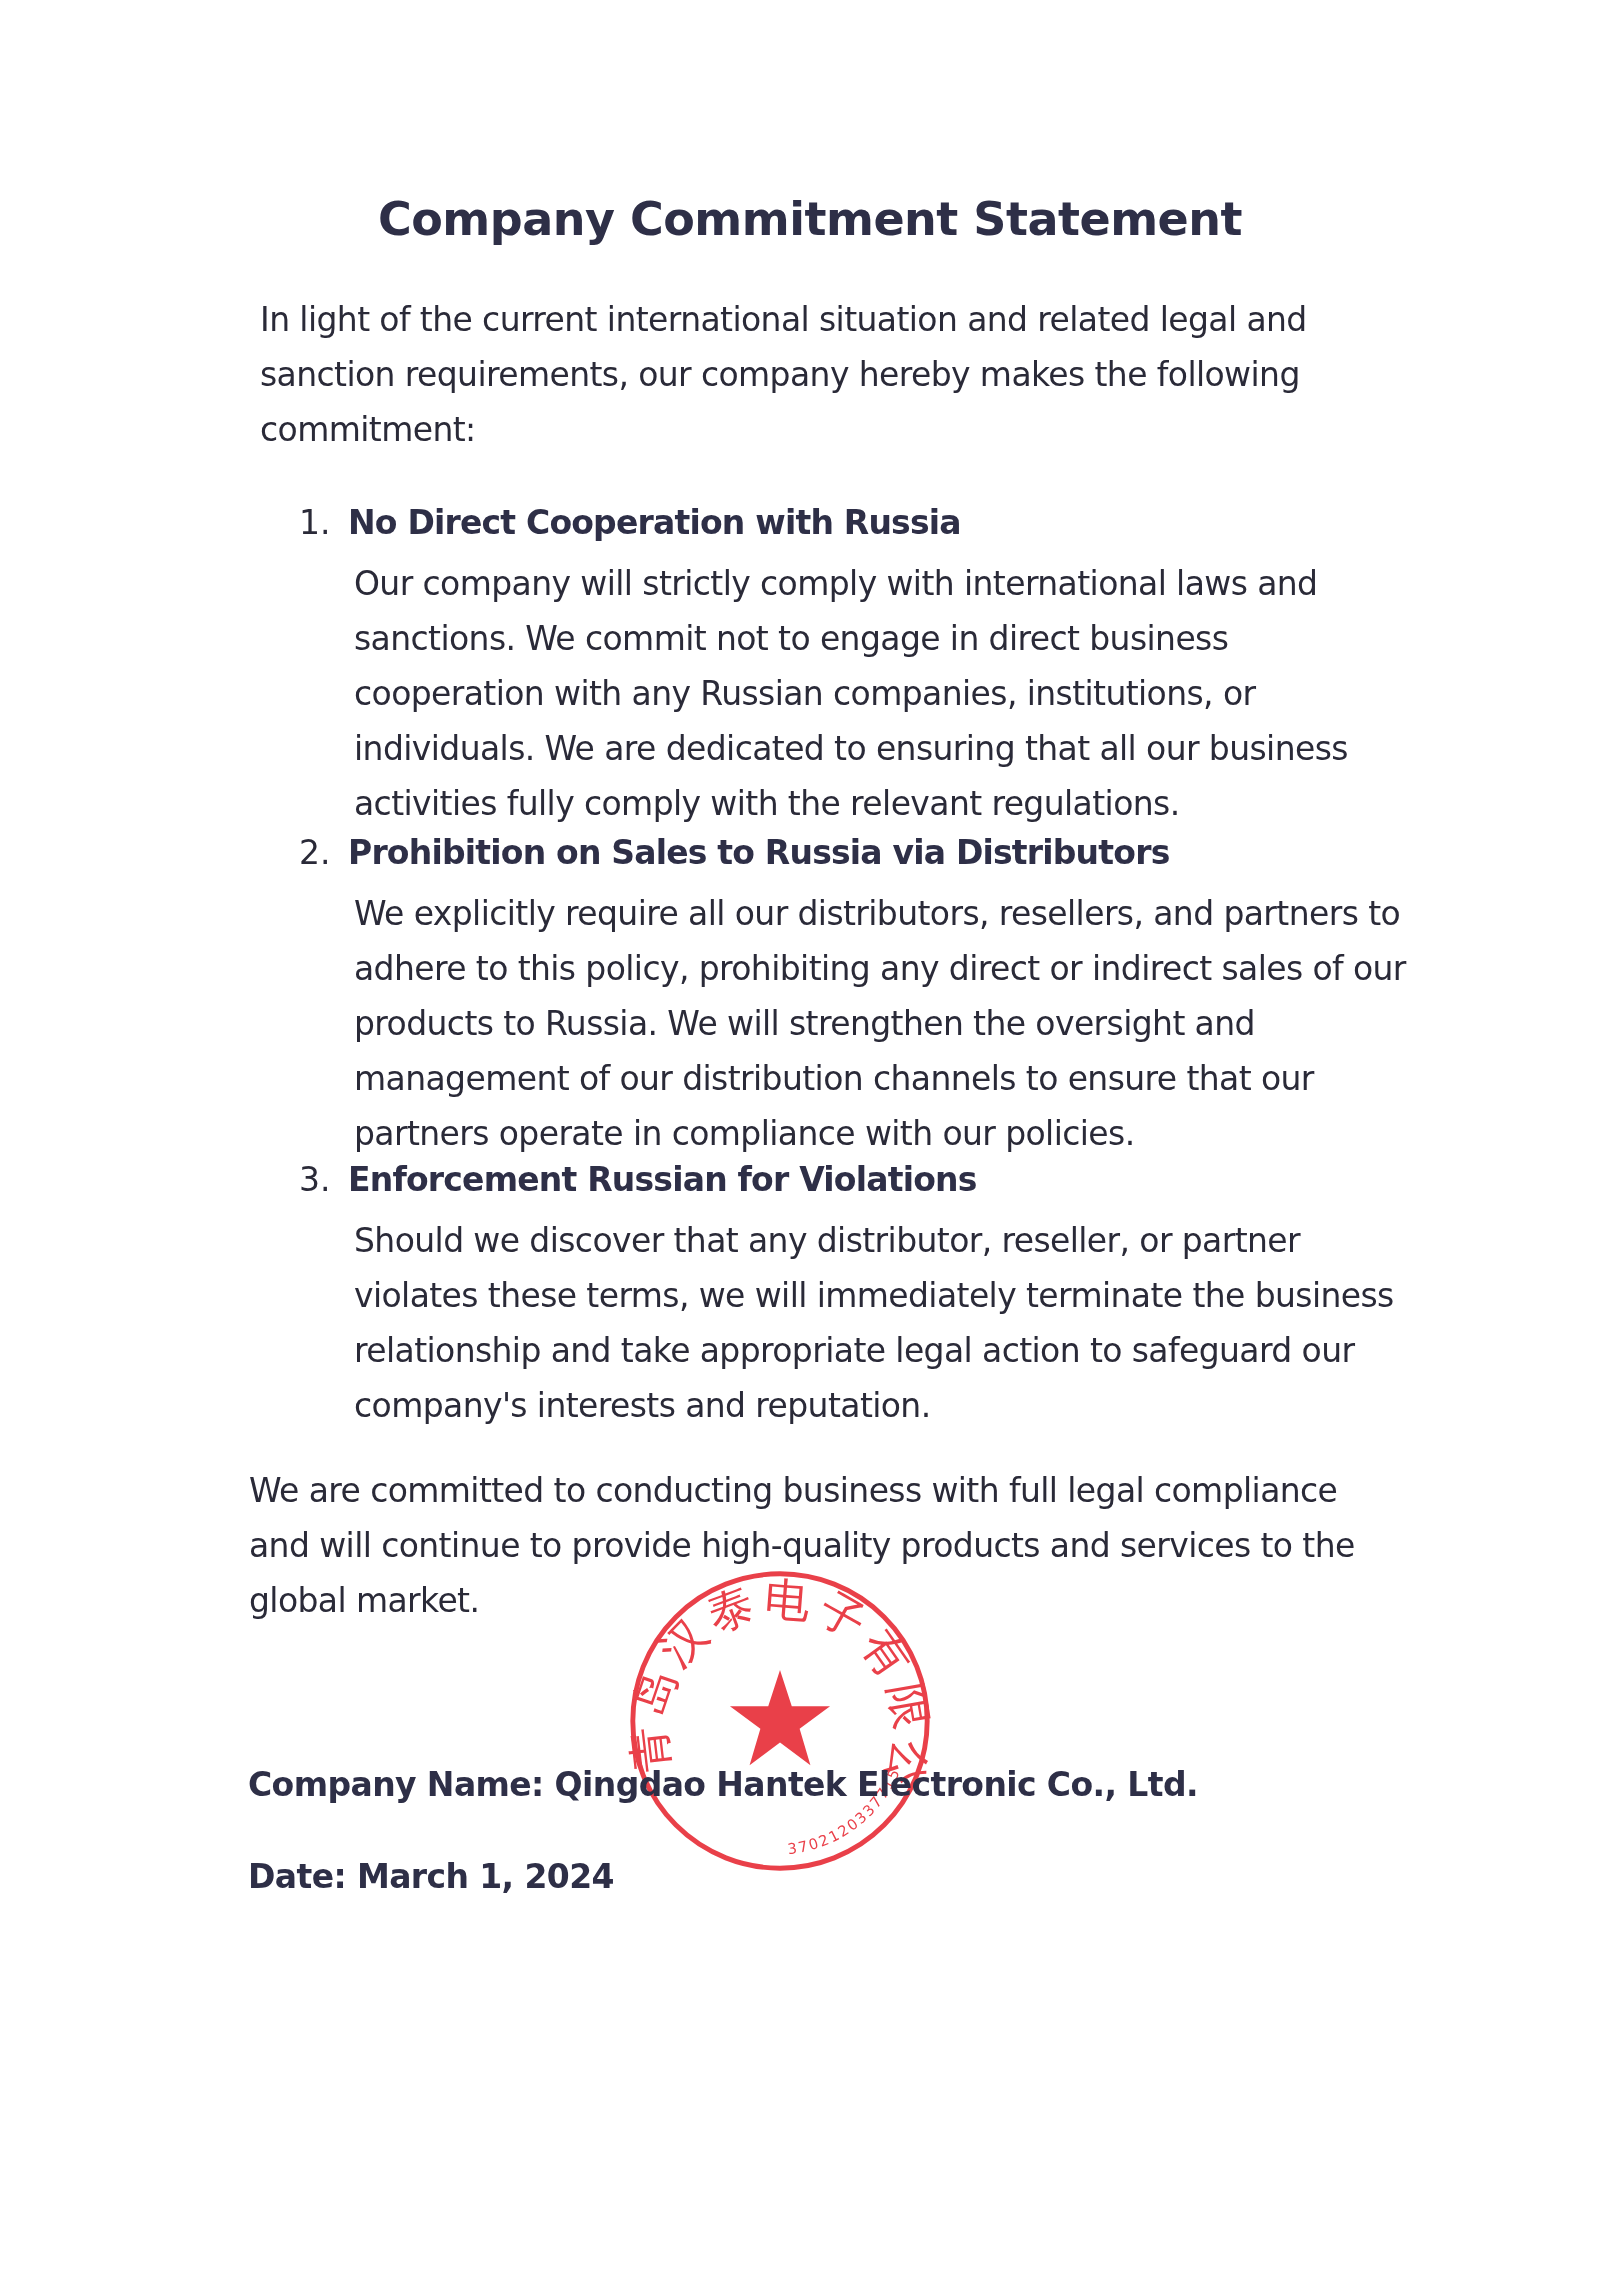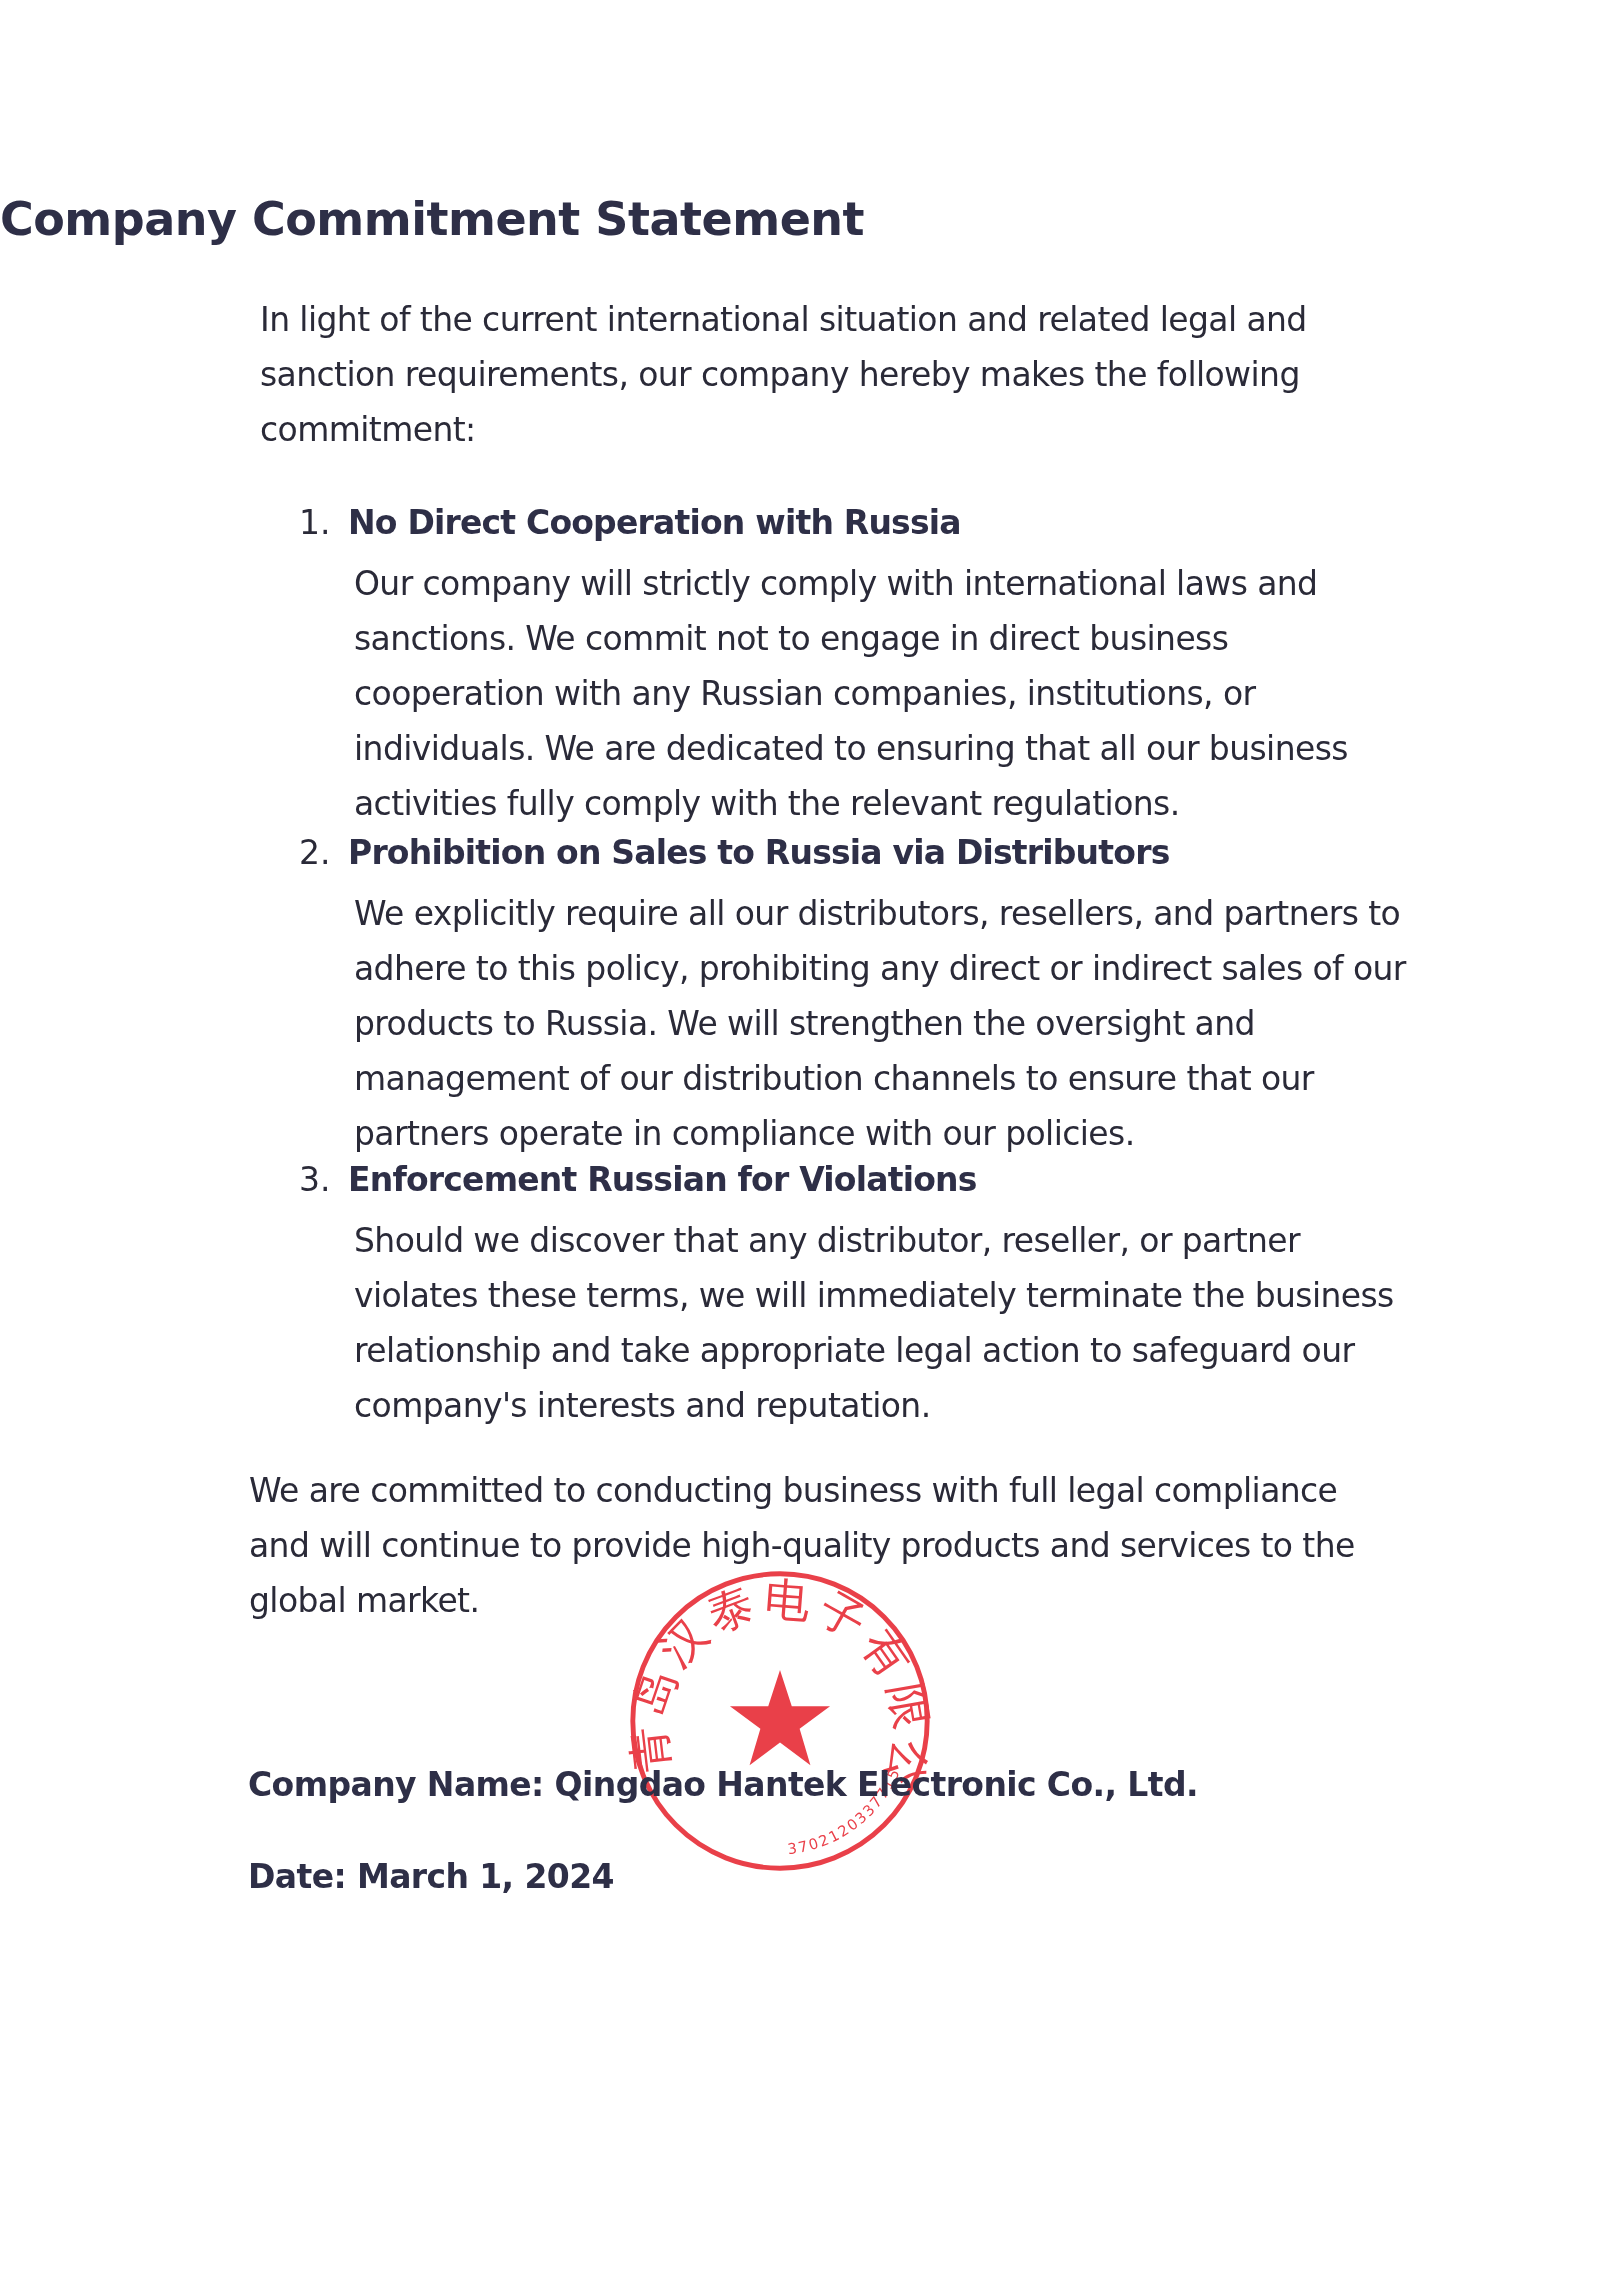--- a/index.html
+++ b/index.html
@@ -1,20 +1,20 @@
 <!DOCTYPE html>
 <html><head>
 <meta charset="utf-8">
 <style>
   html, body { margin: 0; padding: 0; background: #ffffff; }
   body { width: 1620px; height: 2292px; position: relative; overflow: hidden;
          font-family: "DejaVu Sans", "Liberation Sans", sans-serif; color: #2b2b3a; }
   .page { position: absolute; left: 0; top: 0; width: 1620px; height: 2292px; background: #fff; }
 
-  .title { position: absolute; left: 0; width: 1620px; top: 192px; text-align: left;
+  .title { position: absolute; left: 0; width: 1620px; top: 192px; text-align: center;
            font-size: 46px; font-weight: bold; color: #2e2f47; letter-spacing: -0.5px; margin: 0; }
 
   .para { position: absolute; left: 249px; width: 1157px; font-size: 33px; line-height: 55px;
           color: #2a2a38; letter-spacing: -0.6px; margin: 0; }
   .intro { top: 292px; margin-left: 11px; }
   .closing { top: 1463px; }
 
   .item { position: absolute; left: 0; width: 1620px; }
   .item .num { position: absolute; left: 299px; font-size: 33px; line-height: 55px; color: #2a2a38; }
   .item .heading { position: absolute; left: 348px; font-size: 33px; line-height: 55px; font-weight: bold;

